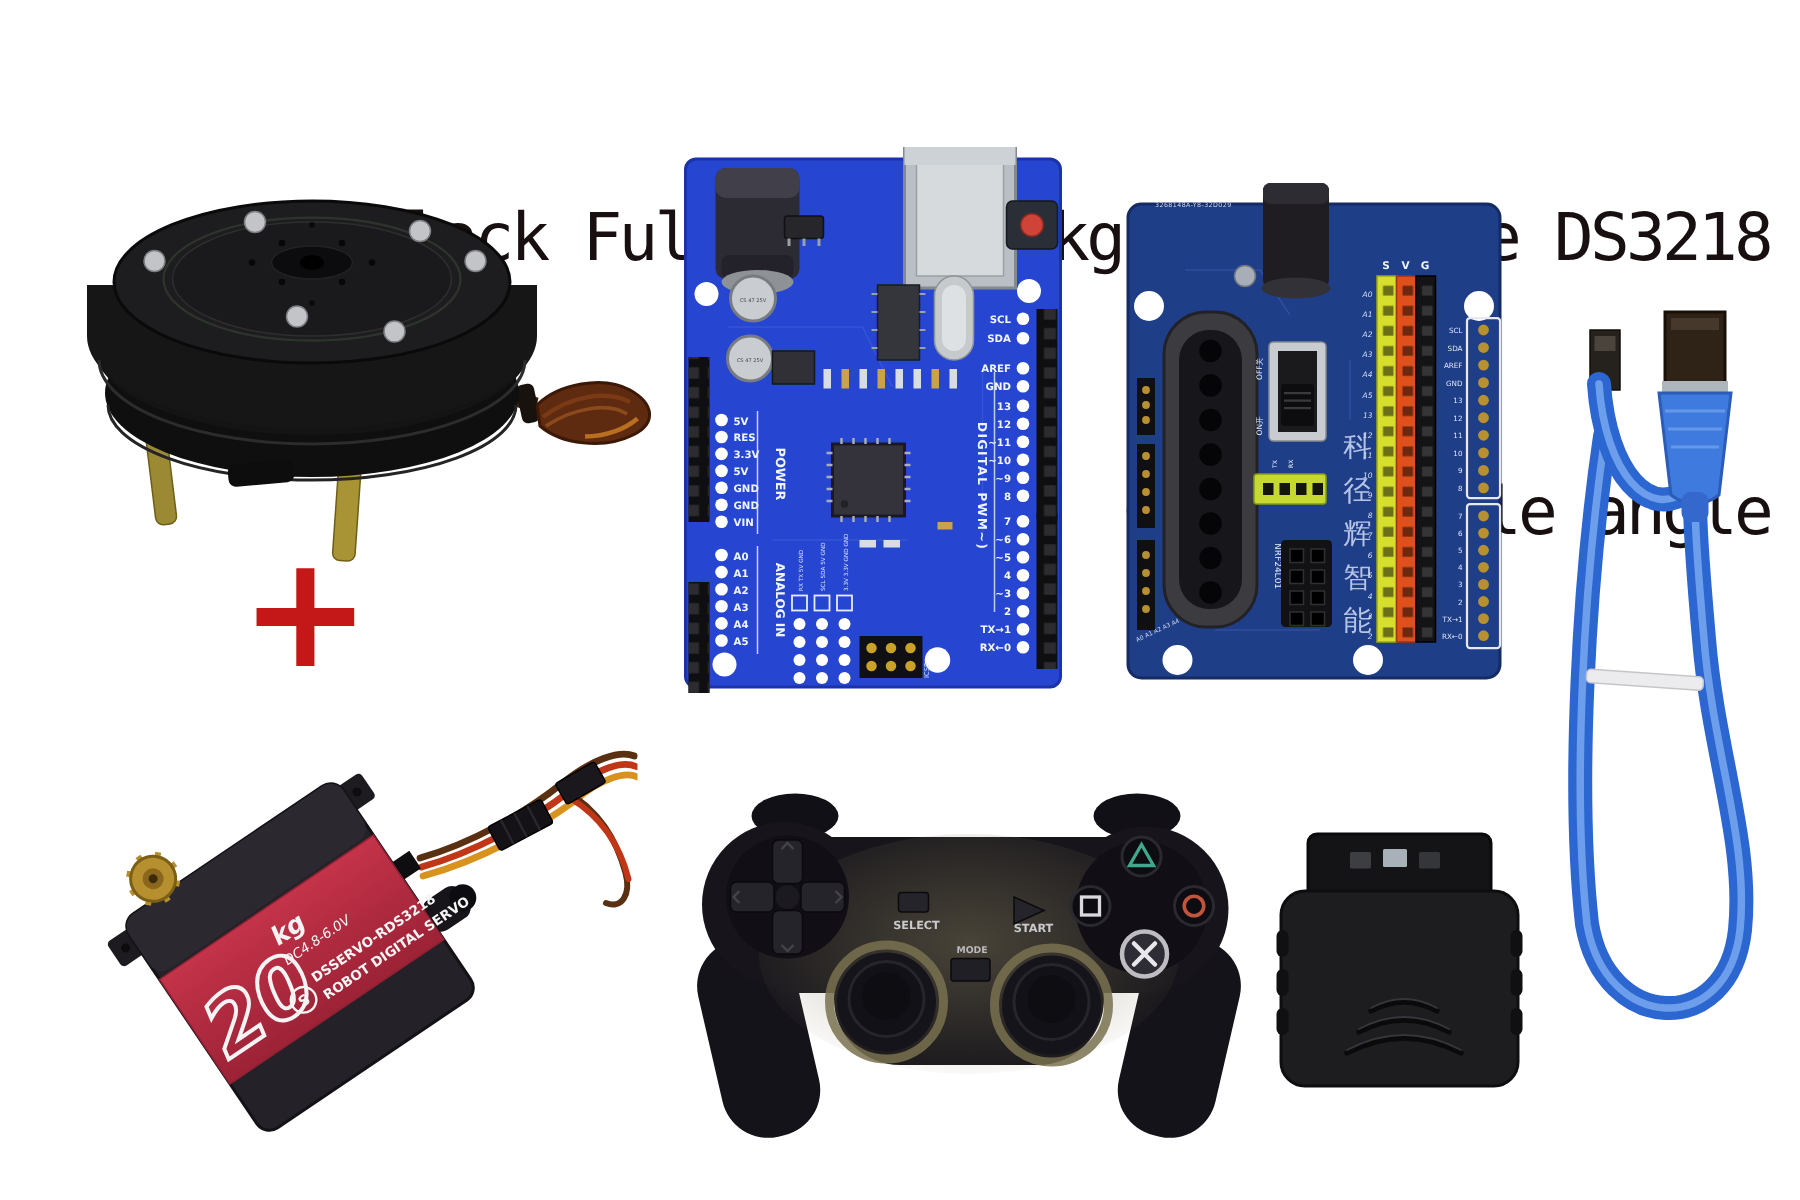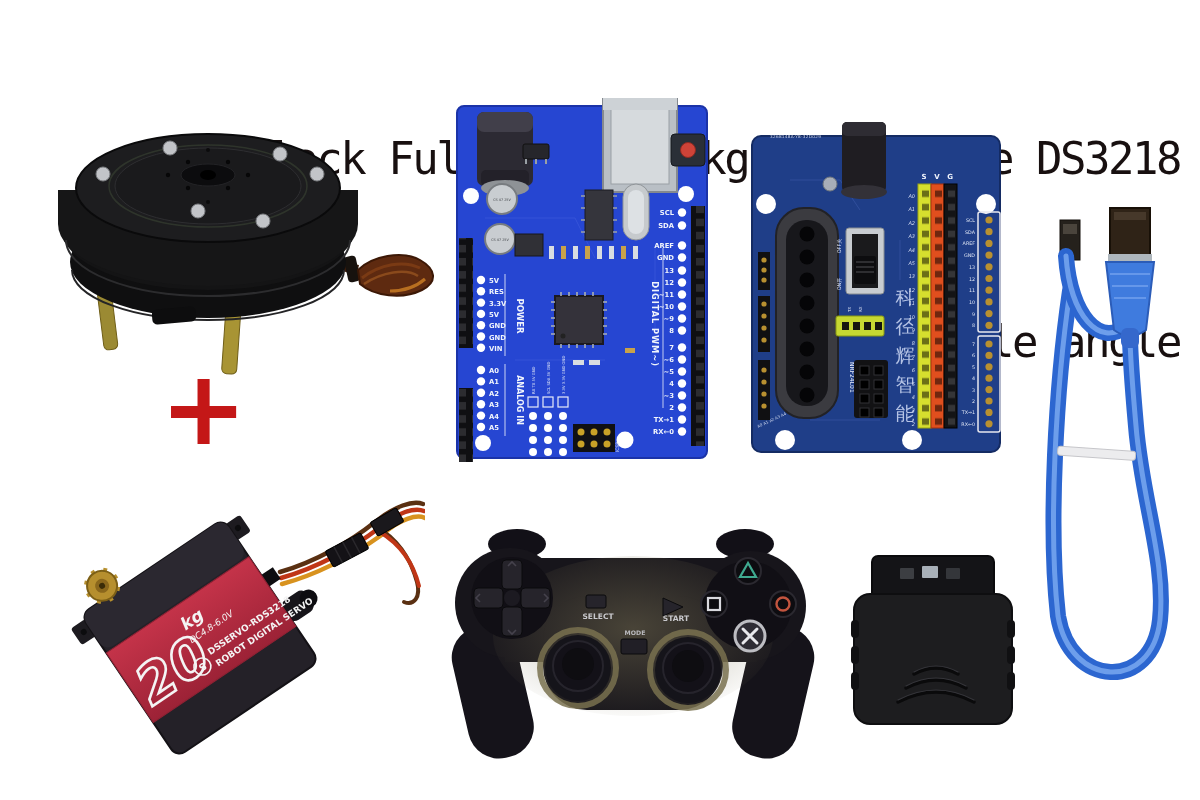--- a/index.html
+++ b/index.html
@@ -519,21 +519,21 @@
           <rect x="-2" y="-18" width="4" height="6" fill="#b68f2e" transform="rotate(270)"></rect>
           <rect x="-2" y="-18" width="4" height="6" fill="#b68f2e" transform="rotate(315)"></rect>
           <circle r="15" fill="#b68f2e" stroke="#7c5f16" stroke-width="2"></circle>
           <circle r="7" fill="#8a671c"></circle>
             <circle r="3" fill="#3a2c08"></circle>
         </g>
       </g>
     </svg>
   </div>
 
-  <div class="product" style="left:435px;top:508px;">
+  <div class="product" style="left:448px;top:508px;">
     <svg width="395" height="265" viewBox="0 0 395 265">
       <defs>
         <radialGradient id="sheen" cx="0.5" cy="0.45" r="0.6">
           <stop offset="0" stop-color="#7a7254" stop-opacity="0.5"></stop>
           <stop offset="1" stop-color="#7a7254" stop-opacity="0"></stop>
         </radialGradient>
       </defs>
       <g>
         <ellipse cx="82" cy="36" rx="29" ry="15" fill="#121017"></ellipse>
         <ellipse cx="310" cy="36" rx="29" ry="15" fill="#121017"></ellipse>

